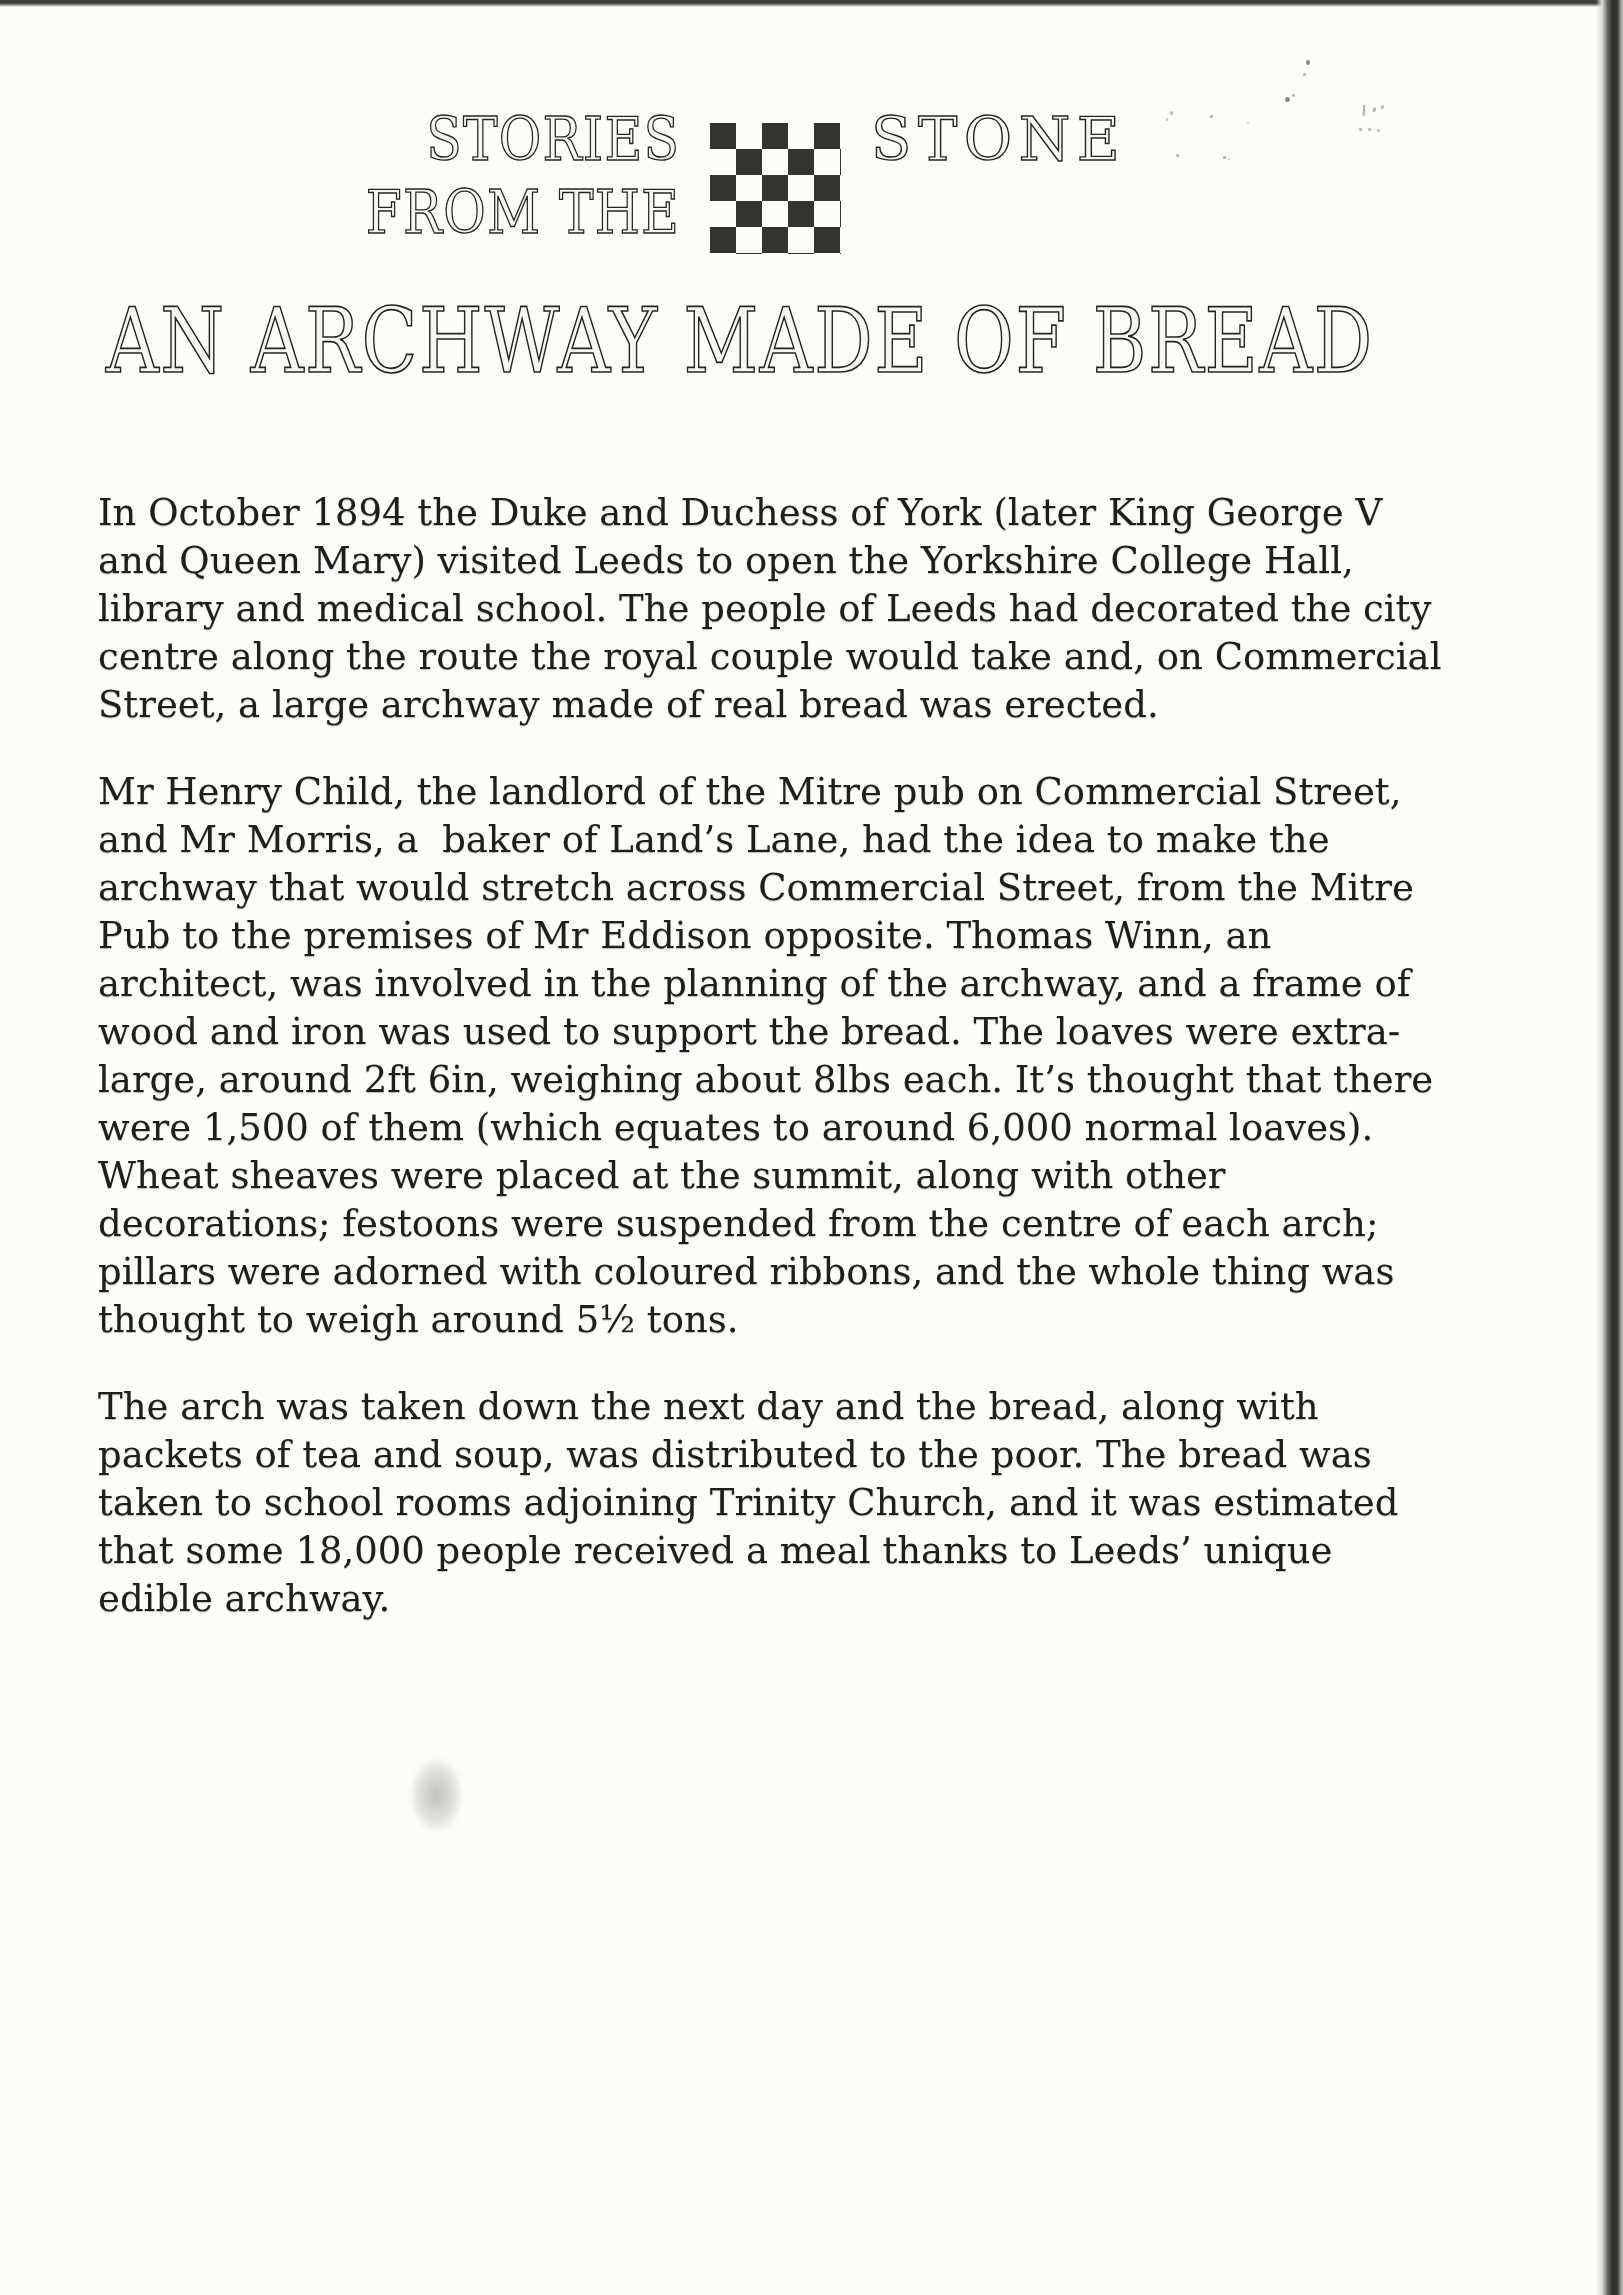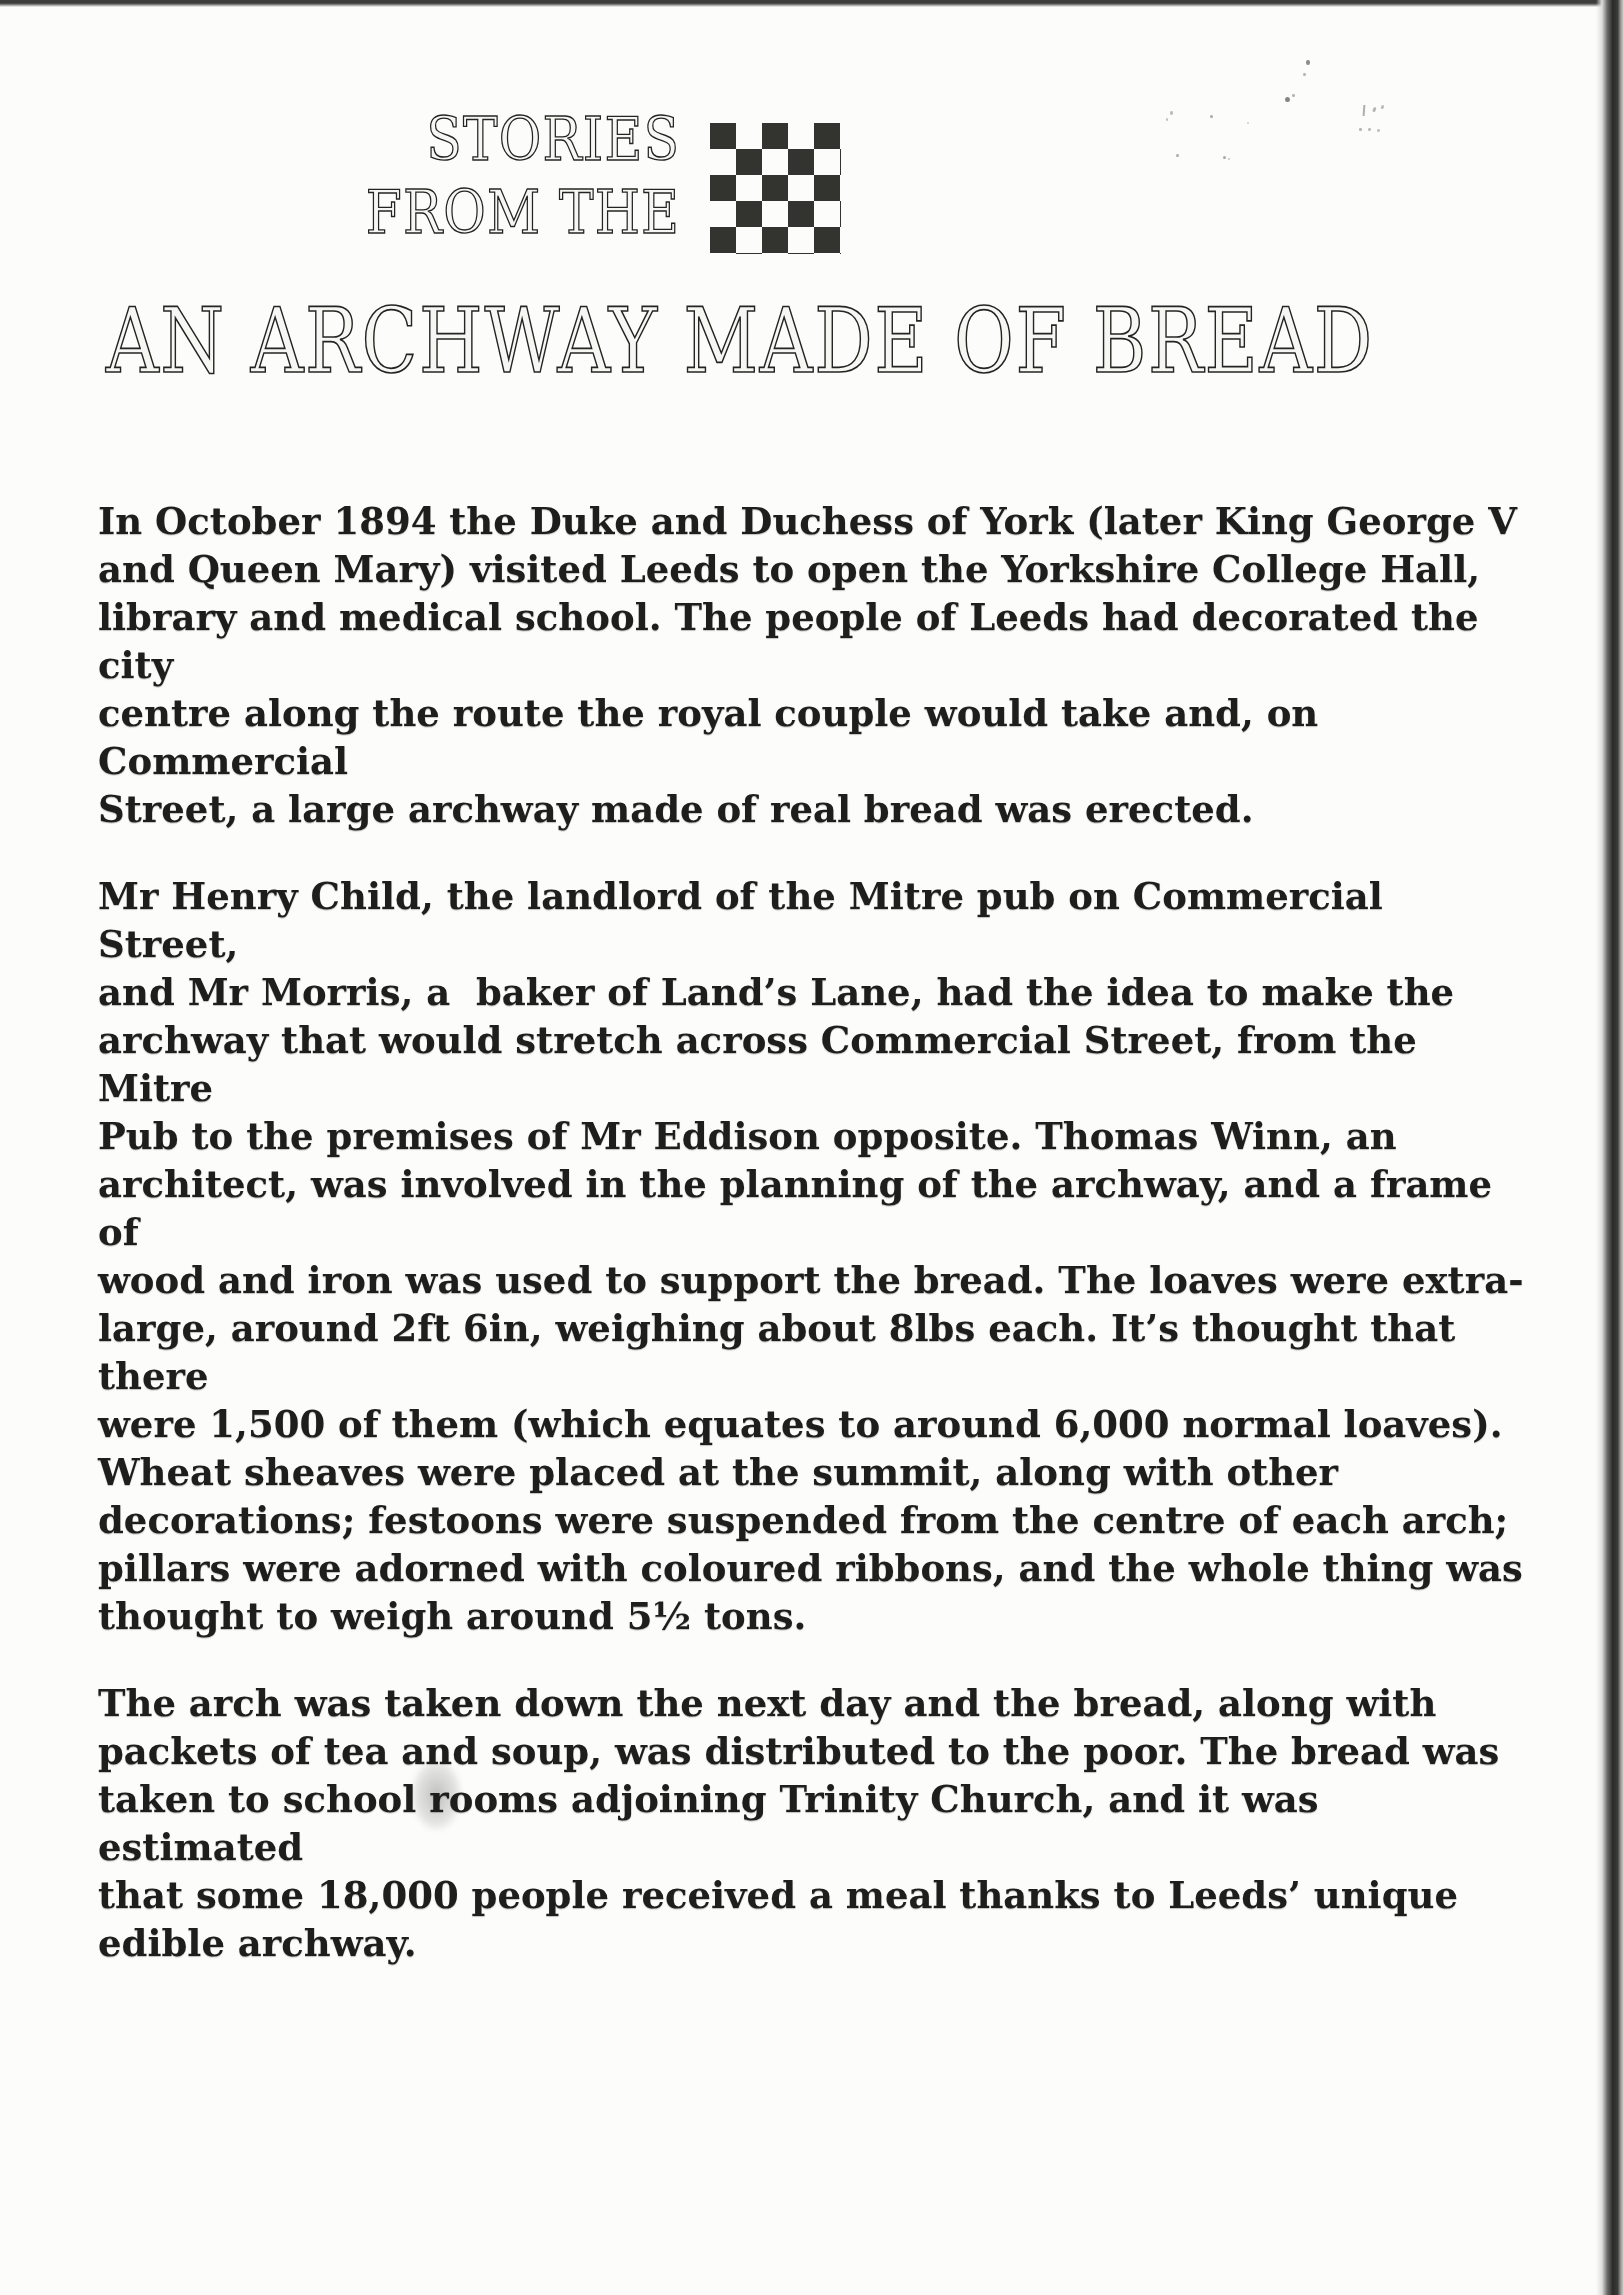--- a/index.html
+++ b/index.html
@@ -60,25 +60,24 @@
     position:absolute;left:106px;top:293px;margin:0;
     font-size:89px;line-height:1.1;letter-spacing:2px;font-weight:400;
     transform:scaleX(.82);transform-origin:left top;white-space:nowrap;
   }
 
   
   main{
     position:absolute;left:98px;top:481px;width:1427px;
   }
   main p{
-    margin:16px 0 39px 0;
+    margin:8px 0 39px 0;
     font-size:37px;line-height:48px;color:var(--ink,#1e1e1c);
     white-space:pre-wrap;
     text-shadow:0 1px 1px rgba(40,40,40,.28);
-    font-weight:bold;
   }
 </style>
 </head>
 <body>
 
 <div class="page">
 
   <div class="top-edge"></div>
   <div class="right-edge"></div>
 
@@ -102,20 +101,21 @@
 
   <i class="smudge" style="left:411px;top:1759px;width:51px;height:72px;"></i>
 
   <header>
     <div class="mast-left engraved">
       <div>STORIES</div>
       <div>FROM THE</div>
     </div>
     <div class="board"></div>
     <div class="mast-right engraved">
+      <div>STONE</div>
     </div>
   </header>
 
   <h1 class="title engraved">AN ARCHWAY MADE OF BREAD</h1>
 
   <main>
     <p>In October 1894 the Duke and Duchess of York (later King George V
 and Queen Mary) visited Leeds to open the Yorkshire College Hall,
 library and medical school. The people of Leeds had decorated the city
 centre along the route the royal couple would take and, on Commercial

